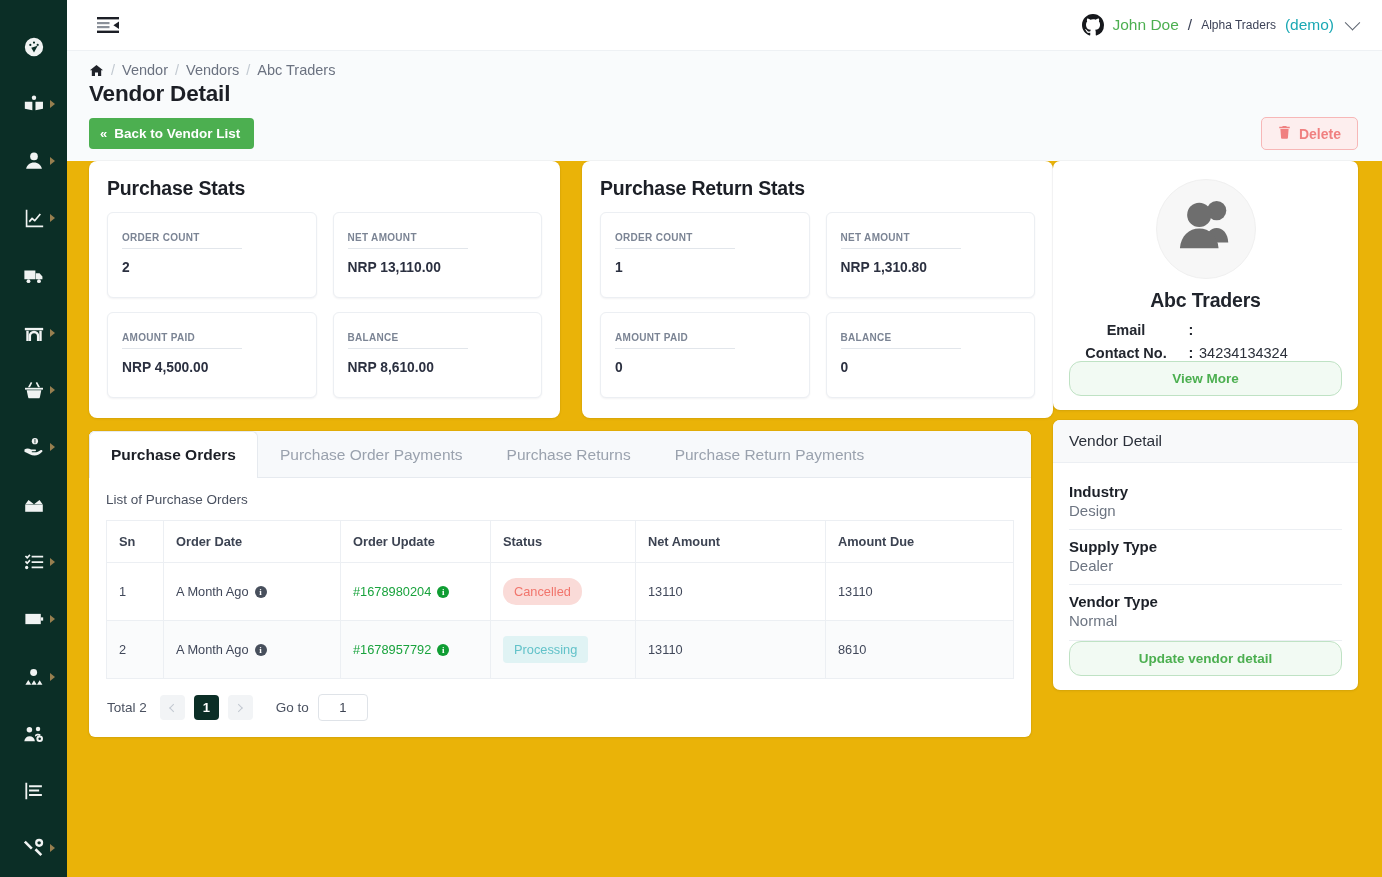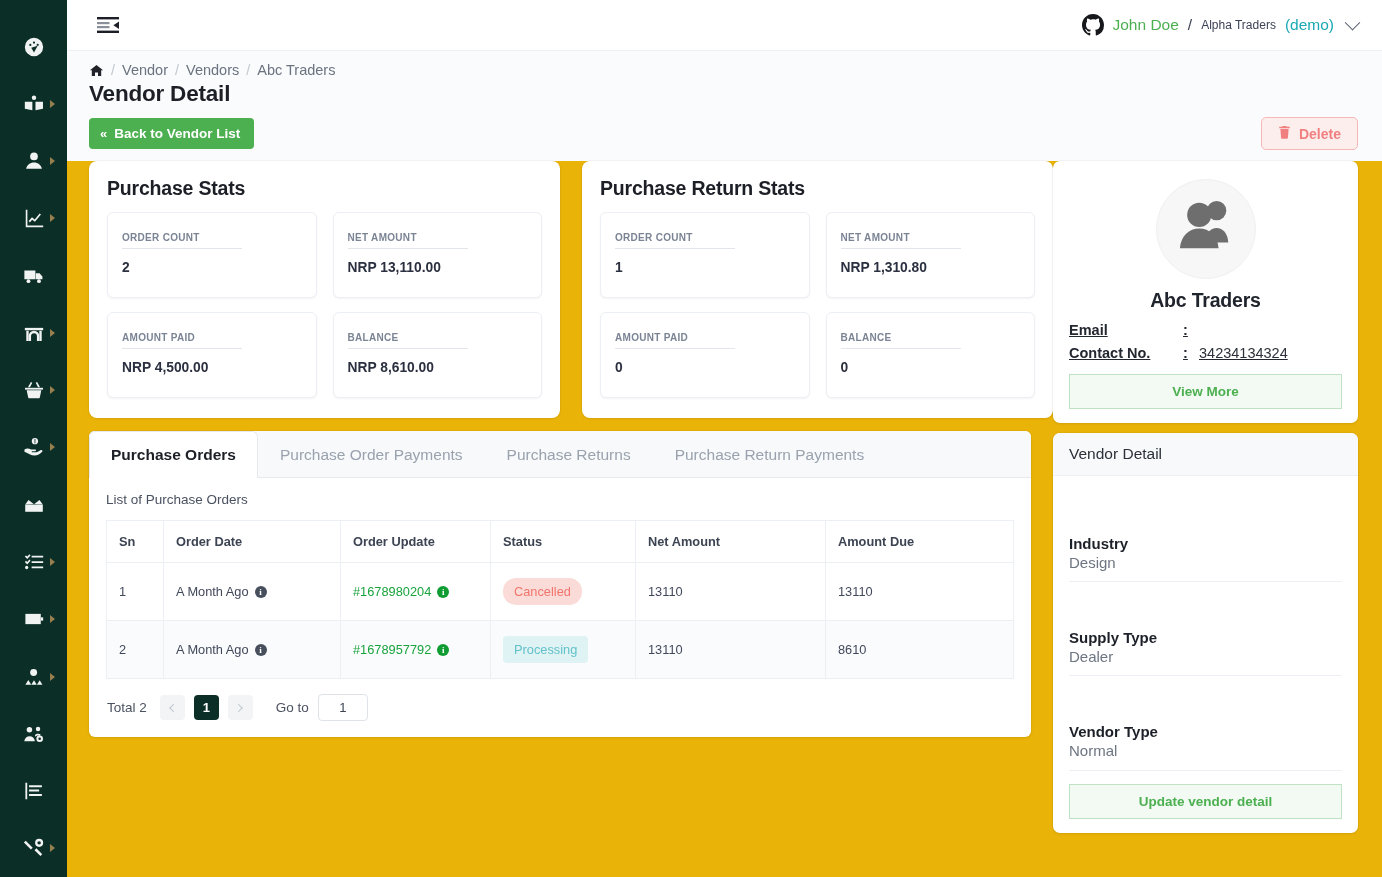--- a/index.html
+++ b/index.html
@@ -196,38 +196,38 @@
     box-shadow: 0 1px 3px rgba(16,24,40,.07), 0 0 0 1px rgba(16,24,40,.03);
   }
   .profile { padding: 18px 16px 14px 16px; text-align: center; }
   .avatar {
     width: 100px; height: 100px; border-radius: 50%; background: #f7f7f7;
     margin: 0 auto 10px auto; display: flex; align-items: center; justify-content: center;
     border: 1px solid #f0f0f0;
   }
   .avatar svg { width: 62px; height: 58px; fill: #6e6e6e; }
   .vendor-name { font-size: 19.5px; font-weight: 600; color: #20242c; margin-bottom: 10px; letter-spacing:-.2px;}
-  .kv { display: flex; font-size: 14.5px; color: #23272f; font-weight: 600; margin: 7px 0 0 0; text-align: left; text-decoration: underline; }
+  .kv { display: flex; font-size: 14.5px; color: #23272f; font-weight: 600; margin: 7px 0 0 0; text-align: center; }
   .kv .k { width: 114px; flex: 0 0 114px; }
   .kv .c { width: 16px; flex: 0 0 16px; }
   .kv .v { font-weight: 400; color: #2b303a; }
   .btn-outline-green {
-    display: block; width: 100%; margin-top: 13px;
-    background: #f2faf3; border: 1px solid #bfe2c4; border-radius: 0;
+    display: block; width: 100%; 
+    background: #f2faf3; border: 1px solid #bfe2c4; border-radius: 12px;
     color: #4caf50; font-size: 13.5px; font-weight: 600; padding: 9px 0;
     cursor: pointer; font-family: inherit;
   }
   .rpanel-head {
     background: #f8f9fa; border-bottom: 1px solid #eceff3;
     padding: 12px 16px; font-size: 15.5px; color: #2b303a; border-radius: 7px 7px 0 0;
   }
   .rpanel-body { padding: 12px 16px 14px 16px; }
   .dt-row { padding: 8px 0 9px 0; border-bottom: 1px solid #eceff3; }
   .dt-row:last-of-type { border-bottom: 1px solid #eceff3; }
-  .dt-k { font-size: 15px; font-weight: 700; color: #1c2028; margin-top: 39px; }
+  .dt-k { font-size: 15px; font-weight: 700; color: #1c2028; }
   .dt-v { font-size: 15px; color: #6d7582; margin-top: 1px; line-height: 1.28; }
 </style>
 </head>
 <body>
 
 <div id="app">
 
   <nav class="rail">
     <div class="rail-item">
       <span>

